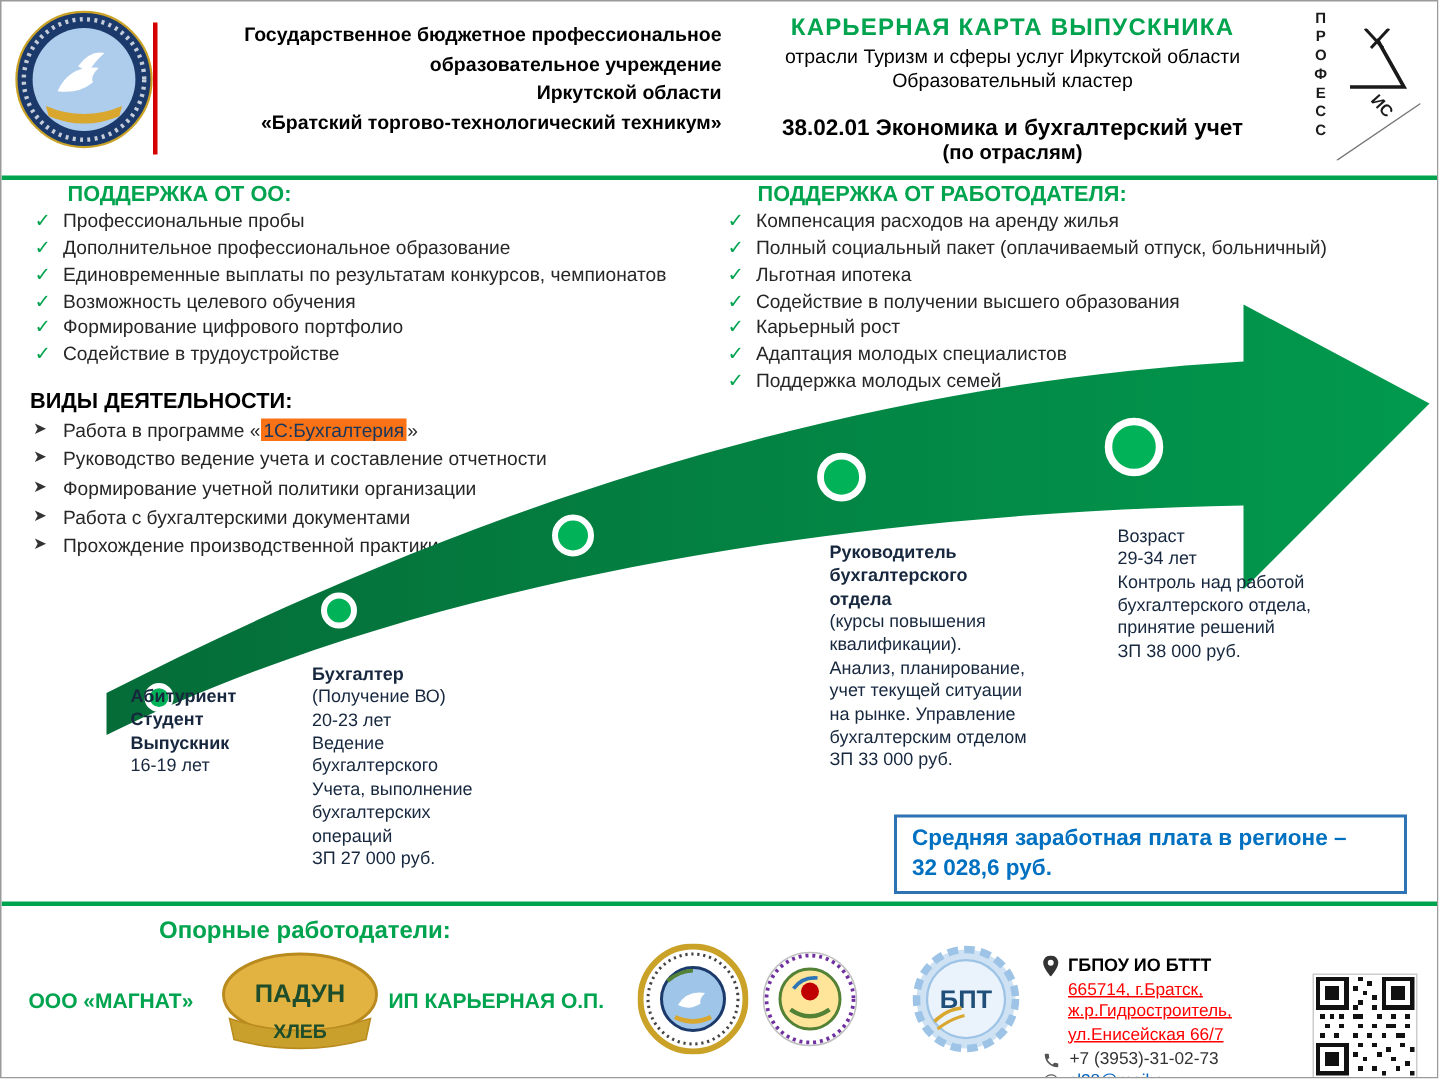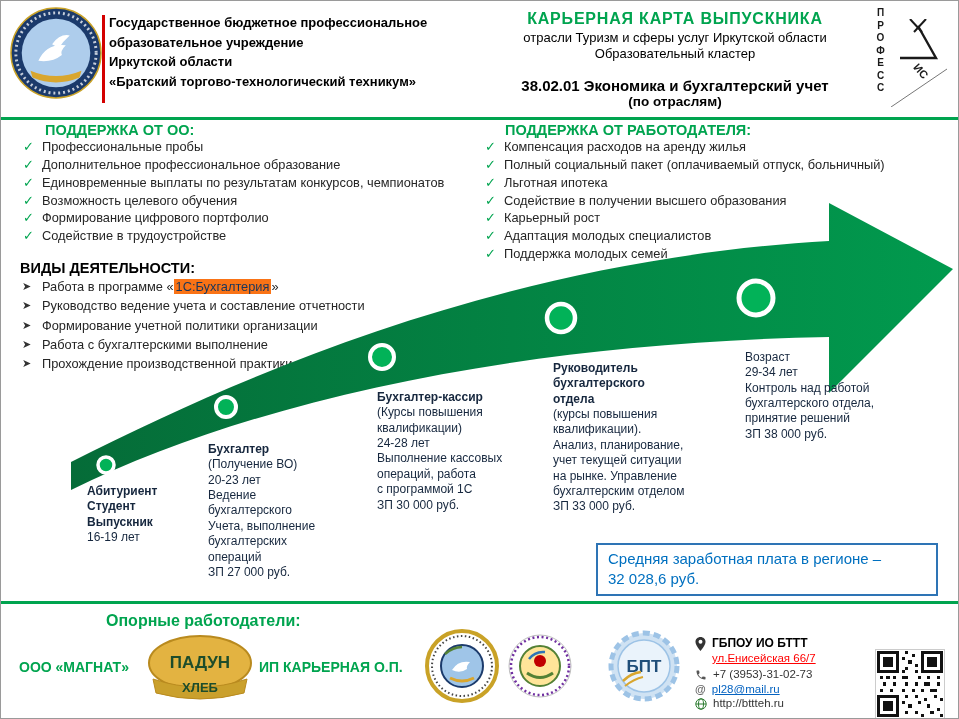--- a/index.html
+++ b/index.html
@@ -2,21 +2,21 @@
 <html><head>
 <meta charset="utf-8">
 <style>
   html,body{margin:0;padding:0;background:#fff;}
   .page{position:relative;width:959px;height:719px;background:#fff;overflow:hidden;
         font-family:"Liberation Sans","DejaVu Sans",sans-serif;border:1px solid #9a9a9a;box-sizing:border-box;color:#222;}
   .abs{position:absolute;}
   svg{display:block;font-family:inherit;}
   .hr{position:absolute;left:0;width:959px;height:3px;background:#00A44F;}
   
-  .institution{position:absolute;left:108px;top:12px;width:372px;text-align:left;
+  .institution{position:absolute;left:108px;top:12px;width:372px;text-align:right;
                font-weight:bold;font-size:13px;line-height:1.5;color:#000;white-space:pre-line;}
   .red-line{position:absolute;left:101px;top:14px;width:3px;height:88px;background:#d40000;}
   .hdr-right{position:absolute;left:478px;top:9px;width:392px;text-align:center;}
   .hdr-title{color:#00A44F;font-weight:bold;font-size:16px;letter-spacing:.8px;margin-bottom:2px;}
   .hdr-sub{font-size:13px;color:#000;line-height:1.25;}
   .hdr-spec{font-size:15px;font-weight:bold;color:#000;margin-top:14px;}
   .hdr-spec2{font-size:13.5px;font-weight:bold;color:#000;}
   .prof-logo{position:absolute;left:866px;top:4px;width:90px;height:110px;}
   .vletters{position:absolute;left:8px;top:2px;height:104px;writing-mode:vertical-rl;text-orientation:upright;
             font-size:10px;font-weight:bold;letter-spacing:1.5px;color:#1a1a1a;}
@@ -29,21 +29,21 @@
   .ck .mk{position:absolute;left:2px;top:-1px;color:#00A44F;font-weight:bold;font-size:13px;}
   .ar{position:relative;padding-left:21px;margin-bottom:4.5px;font-size:12.8px;line-height:1.16;color:#262626;}
   .ar .mk{position:absolute;left:1px;top:0;color:#333;font-size:11px;}
   .hl{background:#f97316;color:#17365d;padding:0 2px;cursor:pointer;}
   
   .ms{position:absolute;font-size:12px;line-height:1.28;color:#16273e;}
   .ms .t{font-weight:bold;white-space:pre-line;}
   .ms .b{white-space:pre-line;}
   
   .salary{position:absolute;left:595px;top:542px;width:342px;box-sizing:border-box;border:2.5px solid #2E74B5;
-          padding:4px 10px;font-weight:normal;font-size:15px;color:#0070C0;line-height:1.35;background:#fff;}
+          padding:4px 10px;font-weight:bold;font-size:15px;color:#0070C0;line-height:1.35;background:#fff;}
   
   .partners-title{position:absolute;left:105px;top:611px;color:#00A44F;font-weight:bold;font-size:16px;}
   .partner-name{position:absolute;color:#00A44F;font-weight:bold;font-size:14px;}
   .contacts{position:absolute;left:694px;top:606px;width:185px;margin-top:29px;}
   .crow{display:flex;gap:6px;align-items:flex-start;margin-bottom:2px;}
   .crow .ico{flex:0 0 auto;margin-top:1px;}
   .org{font-weight:bold;font-size:12px;color:#000;}
   .addr{font-size:11.5px;color:#FF0000;text-decoration:underline;line-height:1.25;margin-left:17px;margin-bottom:3px;}
   .phone{font-size:11.5px;color:#333;}
   .email{font-size:11.5px;color:#0563C1;text-decoration:underline;cursor:pointer;}
@@ -105,21 +105,21 @@
     <div class="ck"><span class="mk">✓</span><span>Содействие в трудоустройстве</span></div>
   </div>
 
   <div class="sec-title dark" style="left:19px;top:259px;">ВИДЫ ДЕЯТЕЛЬНОСТИ:</div>
   <div class="list" style="left:20px;top:279px;width:440px;">
     <div class="ar">
       <span class="mk">➤</span><span>Работа в программе «</span><span class="hl">1С:Бухгалтерия</span><span>»</span>
     </div>
     <div class="ar"><span class="mk">➤</span><span>Руководство ведение учета и составление отчетности</span></div>
     <div class="ar"><span class="mk">➤</span><span>Формирование учетной политики организации</span></div>
-    <div class="ar"><span class="mk">➤</span><span>Работа с бухгалтерскими выполнение</span></div>
+    <div class="ar"><span class="mk">➤</span><span>Работа с бухгалтерскими документами</span></div>
     <div class="ar"><span class="mk">➤</span><span>Прохождение производственной практики</span></div>
   </div>
 
   <div class="sec-title" style="left:504px;top:121px;">ПОДДЕРЖКА ОТ РАБОТОДАТЕЛЯ:</div>
   <div class="list" style="left:482px;top:139px;width:470px;">
     <div class="ck"><span class="mk">✓</span><span>Компенсация расходов на аренду жилья</span></div>
     <div class="ck"><span class="mk">✓</span><span>Полный социальный пакет (оплачиваемый отпуск, больничный)</span></div>
     <div class="ck"><span class="mk">✓</span><span>Льготная ипотека</span></div>
     <div class="ck"><span class="mk">✓</span><span>Содействие в получении высшего образования</span></div>
     <div class="ck"><span class="mk">✓</span><span>Карьерный рост</span></div>
@@ -142,46 +142,36 @@
              L 828 336
              C 520 342, 255 398, 70 489
              Z" fill="url(#arrowGrad)"></path>
     <circle cx="105" cy="464" r="8" fill="#02B258" stroke="#ffffff" stroke-width="3.5"></circle>
     <circle cx="225" cy="406" r="10" fill="#02B258" stroke="#ffffff" stroke-width="4"></circle>
     <circle cx="381" cy="356" r="12" fill="#02B258" stroke="#ffffff" stroke-width="4"></circle>
     <circle cx="560" cy="317" r="14" fill="#02B258" stroke="#ffffff" stroke-width="4.5"></circle>
     <circle cx="755" cy="297" r="17" fill="#02B258" stroke="#ffffff" stroke-width="5"></circle>
   </svg>
 
-  <div class="ms" style="left:86px;top:483px;width:118px;">
+  <div class="ms" style="left:86px;top:456px;width:118px;">
     <div class="t">Абитуриент
 Студент
 Выпускник</div>
     <div class="b">16-19 лет</div>
   </div>
   <div class="ms" style="left:207px;top:441px;width:138px;">
     <div class="t">Бухгалтер</div>
     <div class="b">(Получение ВО)
 20-23 лет
 Ведение
 бухгалтерского
 Учета, выполнение
 бухгалтерских
 операций
 ЗП 27 000 руб.</div>
-  </div>
-  <div class="ms" style="left:376px;top:389px;width:155px;">
-    <div class="t">Бухгалтер-кассир</div>
-    <div class="b">(Курсы повышения
-квалификации)
-24-28 лет
-Выполнение кассовых
-операций, работа
-с программой 1С
-ЗП 30 000 руб.</div>
   </div>
   <div class="ms" style="left:552px;top:360px;width:170px;">
     <div class="t">Руководитель
 бухгалтерского
 отдела</div>
     <div class="b">(курсы повышения
 квалификации).
 Анализ, планирование,
 учет текущей ситуации
 на рынке. Управление
@@ -253,20 +243,21 @@
 
   <div class="contacts">
     <div class="crow">
       <span class="ico">
         <svg width="11" height="14" viewBox="0 0 24 32">
             <path d="M12 0C5.4 0 .5 4.9.5 11c0 8.2 11.5 21 11.5 21S23.5 19.2 23.5 11C23.5 4.9 18.6 0 12 0zm0 15.5a4.5 4.5 0 1 1 0-9 4.5 4.5 0 0 1 0 9z" fill="#333"></path>
           </svg>
       </span>
       <span class="org">ГБПОУ ИО БТТТ</span>
     </div>
+    <div class="addr">665714, г.Братск, ж.р.Гидростроитель,</div>
     <div class="addr" style="margin-top:-2px;">ул.Енисейская 66/7</div>
     <div class="crow">
       <span class="ico">
         <svg width="12" height="12" viewBox="0 0 24 24">
             <path d="M6.6 10.8c1.4 2.8 3.8 5.1 6.6 6.6l2.2-2.2c.3-.3.7-.4 1-.2 1.1.4 2.4.6 3.6.6.6 0 1 .4 1 1V20c0 .6-.4 1-1 1C10.6 21 3 13.4 3 4c0-.6.4-1 1-1h3.5c.6 0 1 .4 1 1 0 1.3.2 2.5.6 3.6.1.3 0 .7-.2 1l-2.3 2.2z" fill="#555"></path>
           </svg>
       </span>
       <span class="phone">+7 (3953)-31-02-73</span>
     </div>
     <div class="crow">

